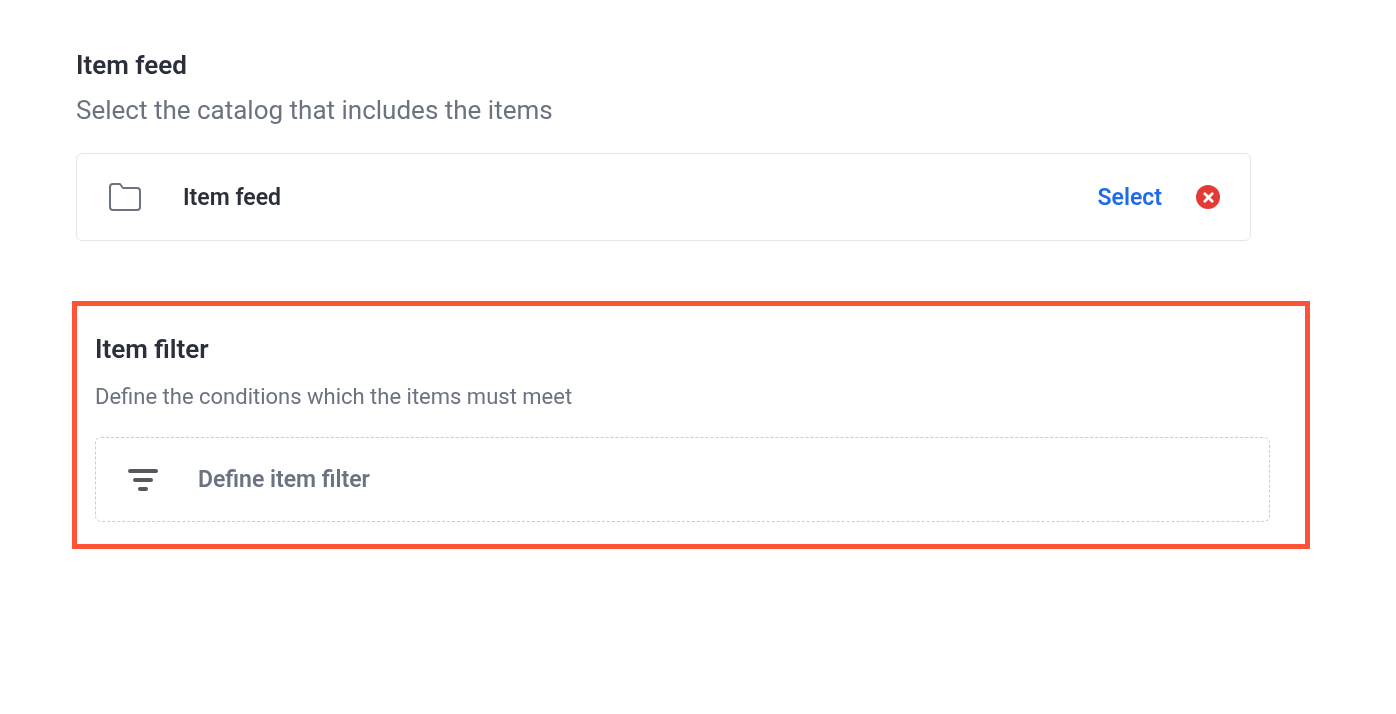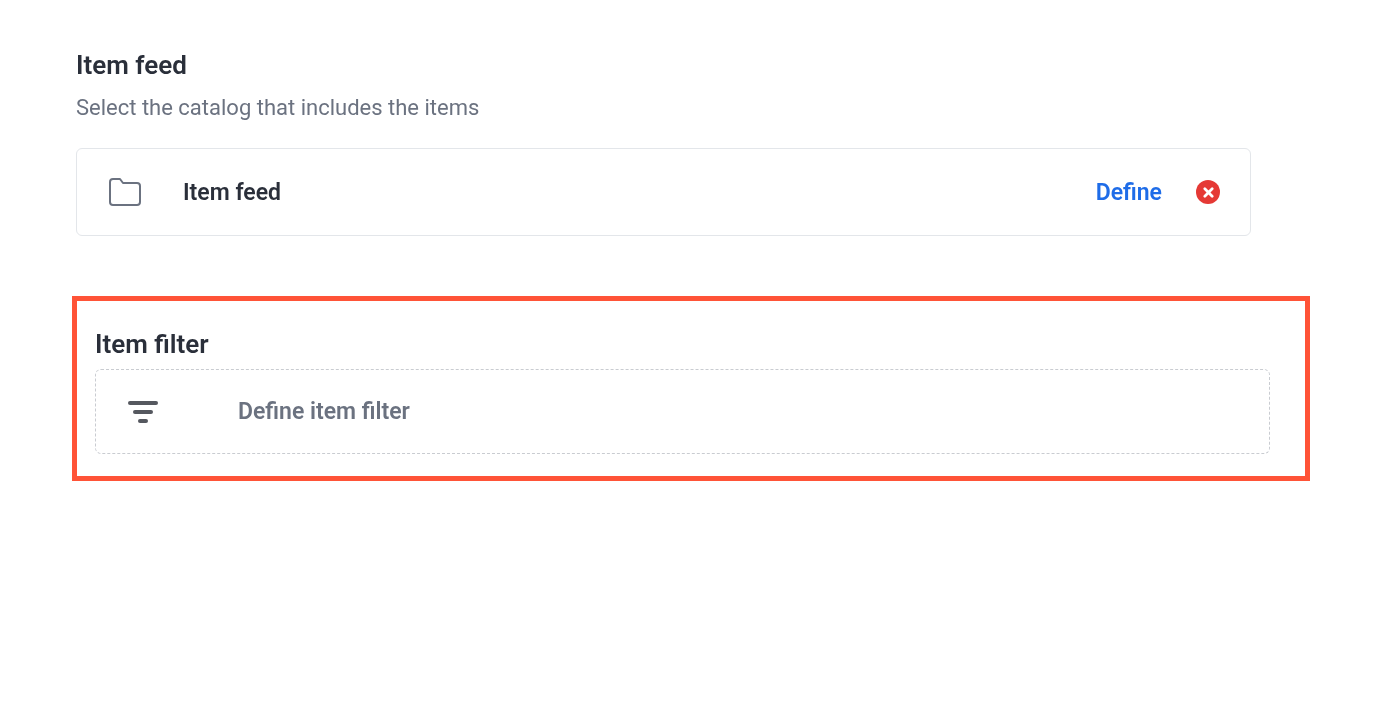--- a/index.html
+++ b/index.html
@@ -18,21 +18,21 @@
       margin-right: 130px;
       margin-bottom: 60px;
     }
     .section-title {
       font-size: 26px;
       font-weight: 600;
       color: #2a2f3a;
       margin-bottom: 15px;
     }
     .section-subtitle {
-      font-size: 22px;
+      font-size: 26px;
       font-weight: 400;
       color: #6b7280;
       margin-bottom: 28px;
     }
     .feed-box {
       border: 1px solid #e3e6ea;
       border-radius: 6px;
       padding: 28px 30px;
       display: flex;
       align-items: center;
@@ -88,21 +88,20 @@
       width: 1238px;
     }
     .filter-box {
       border: 1px dashed #c9ccd1;
       border-radius: 6px;
       padding: 28px 30px;
       display: flex;
       align-items: center;
       width: 1175px;
       cursor: pointer;
-      gap: 40px;
     }
     .filter-icon {
       width: 34px;
       height: 26px;
       flex-shrink: 0;
       margin-right: 38px;
       display: flex;
       flex-direction: column;
       align-items: center;
       justify-content: center;
@@ -124,21 +123,21 @@
     .filter-hint {
       font-size: 22px;
       font-weight: 400;
       color: #6b7280;
       margin-top: 24px;
     }
     .inner-section-title {
       font-size: 26px;
       font-weight: 600;
       color: #2a2f3a;
-      margin-bottom: 10px;
+      margin-bottom: 20px;
     }
     .inner-section-subtitle {
       font-size: 22px;
       font-weight: 400;
       color: #6b7280;
       margin-bottom: 28px;
     }
   </style>
 </head>
 <body>
@@ -146,31 +145,32 @@
 <div class="section">
   <h2 class="section-title">Item feed</h2>
   <p class="section-subtitle">Select the catalog that includes the items</p>
   <div class="feed-box">
     <span class="folder-icon">
       <svg viewBox="0 0 36 30">
         <path d="M3 5 C3 3.3 4.3 2 6 2 L13 2 L16 6 L30 6 C31.7 6 33 7.3 33 9 L33 25 C33 26.7 31.7 28 30 28 L6 28 C4.3 28 3 26.7 3 25 Z" stroke-linejoin="round"></path>
       </svg>
     </span>
     <span class="feed-name">Item feed</span>
-    <span class="change-link">Define</span>
+    <span class="change-link">Select</span>
     <span class="close-icon">
       <svg viewBox="0 0 12 12">
         <path d="M2 2 L10 10 M10 2 L2 10" stroke-linecap="round"></path>
       </svg>
     </span>
   </div>
 </div>
 
 <div class="highlight-wrapper">
   <h2 class="inner-section-title">Item filter</h2>
+  <p class="inner-section-subtitle">Define the conditions which the items must meet</p>
   <div class="filter-box">
     <span class="filter-icon">
       <span class="bar bar1"></span>
       <span class="bar bar2"></span>
       <span class="bar bar3"></span>
     </span>
     <span class="filter-label">Define item filter</span>
   </div>
 </div>
 

